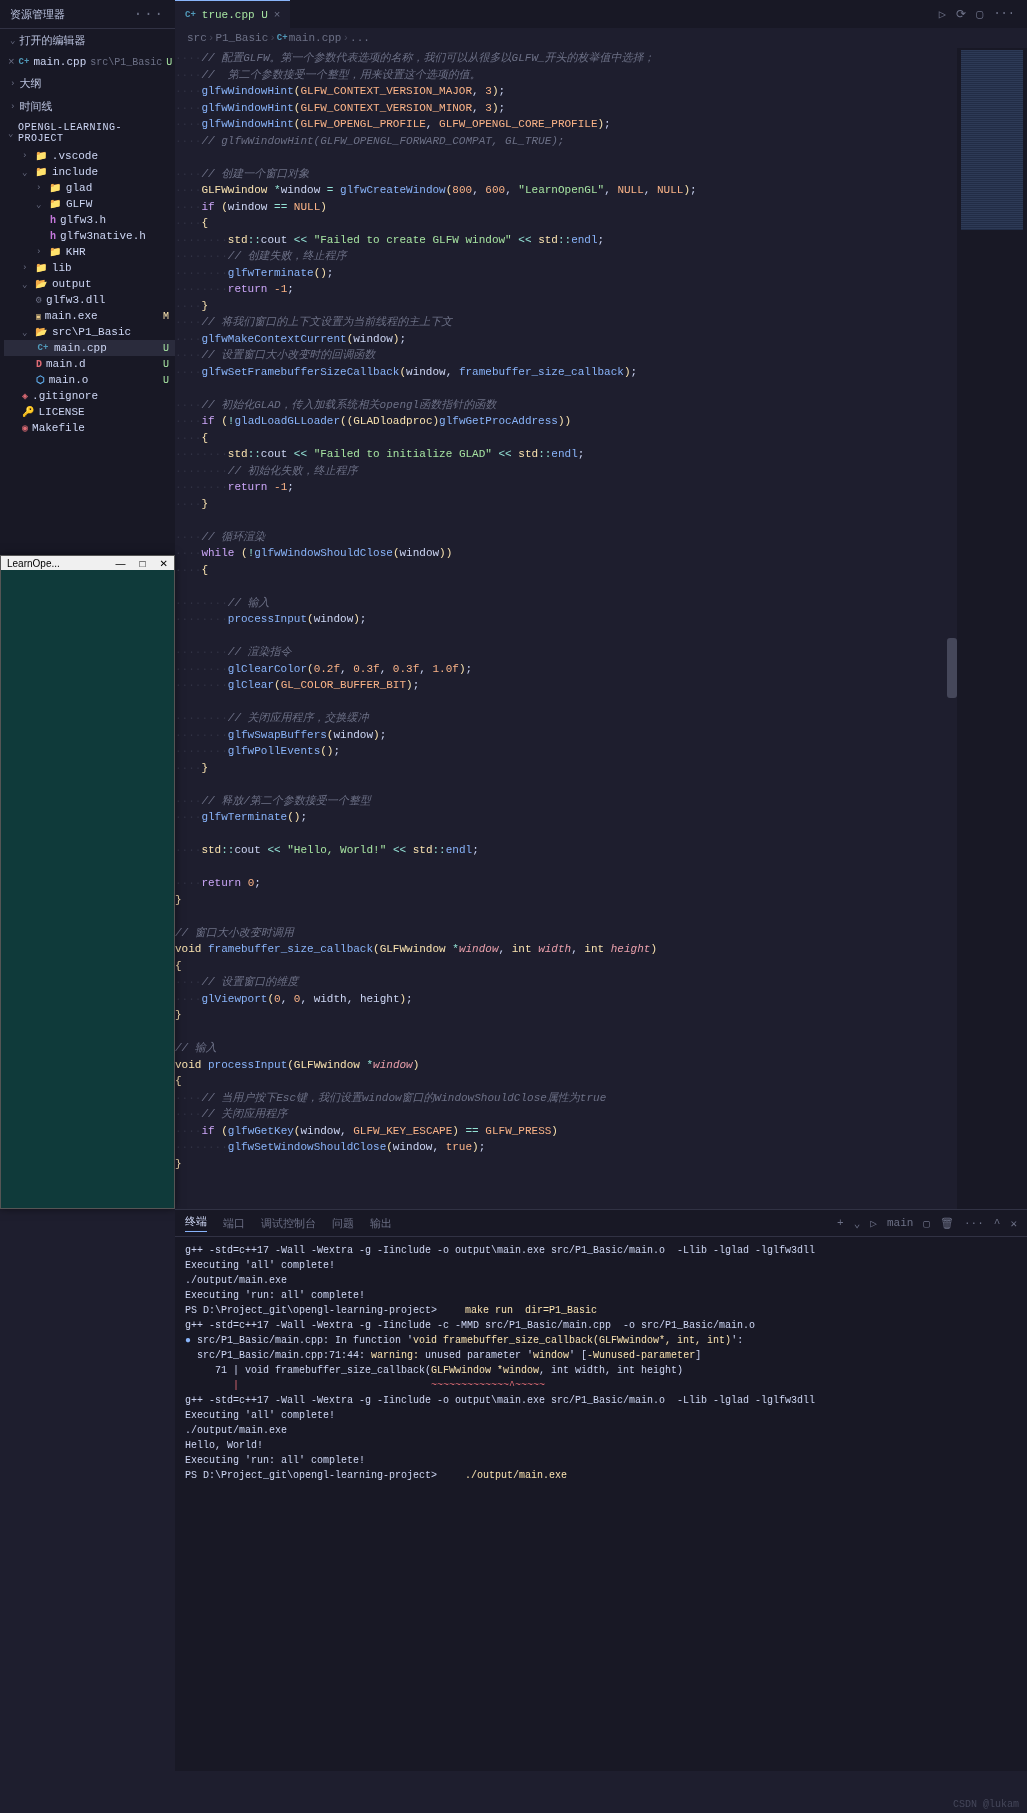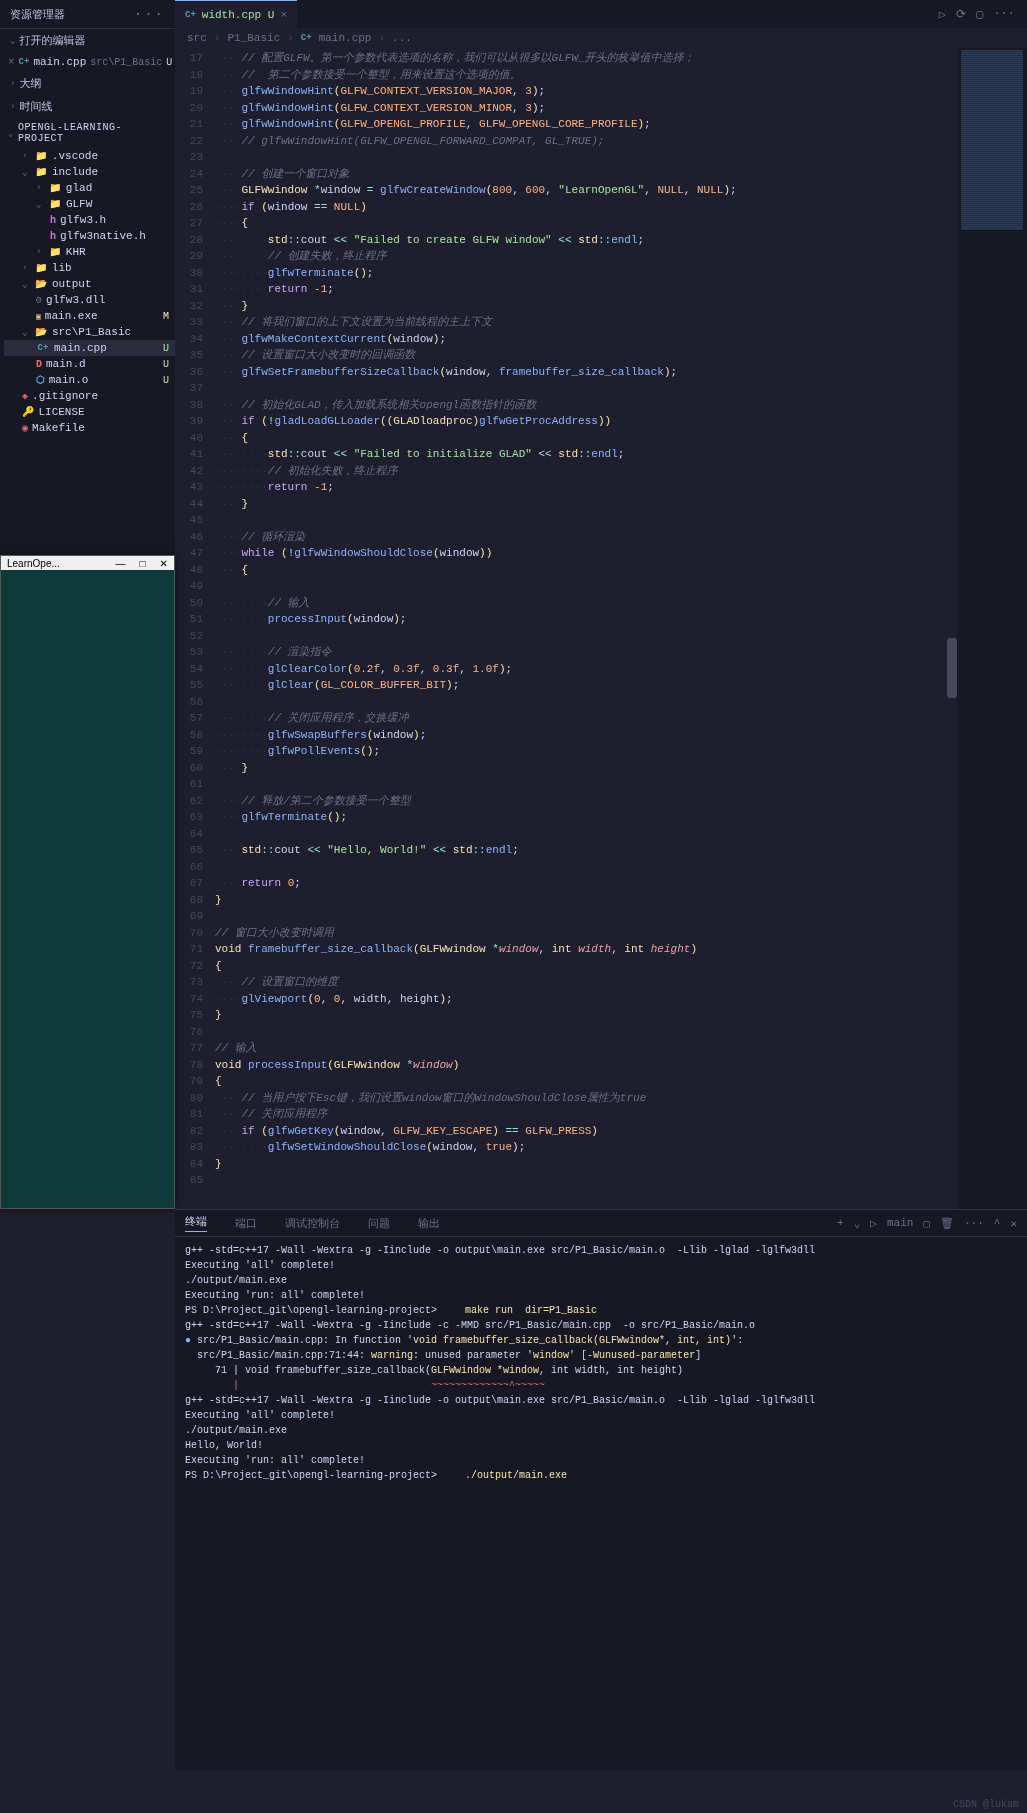--- a/index.html
+++ b/index.html
@@ -39,21 +39,21 @@
 .make-icon { color: #e06c75; font-size: 10px; }
 .dot-mod { width: 6px; height: 6px; border-radius: 50%; background: #a6e3a1; }
 .tree-dot { margin-left: auto; margin-right: 4px; }
 
 .editor-area { flex: 1; background: #1e1e2e; display: flex; flex-direction: column; }
 .tab-bar { display: flex; background: #181825; height: 28px; align-items: center; }
 .tab { display: flex; align-items: center; padding: 0 10px; gap: 6px; background: #1e1e2e; height: 100%; border-top: 1px solid #89b4fa; }
 .tab-label { color: #a6e3a1; font-size: 11px; }
 .tab-close { color: #6c7086; font-size: 11px; }
 .tab-actions { margin-left: auto; display: flex; gap: 10px; padding-right: 12px; color: #6c7086; }
-.breadcrumb { display: flex; align-items: center; padding: 4px 12px; gap: 7px; font-size: 11px; color: #6c7086; }
+.breadcrumb { display: flex; align-items: center; padding: 4px 12px; gap: 1px; font-size: 11px; color: #6c7086; }
 .bc-sep { color: #45475a; }
 .bc-item { color: #6c7086; }
 .code-wrap { display: flex; flex: 1; overflow: hidden; position: relative; }
 .gutter { width: 40px; text-align: right; padding-right: 12px; color: #45475a; font-size: 11px; line-height: 16.5px; padding-top: 2px; background: #1e1e2e; user-select: none; }
 .code { flex: 1; font-size: 11px; line-height: 16.5px; padding-top: 2px; white-space: pre; overflow: hidden; }
 .minimap { width: 70px; background: #181825; position: relative; }
 .minimap-content { position: absolute; top: 2px; left: 4px; right: 4px; height: 180px; background: linear-gradient(#2a3b5c 0%, #2a3b5c 100%); opacity: 0.6; }
 .minimap-content::before { content: ''; position: absolute; inset: 0; background: repeating-linear-gradient(#3b5278 0px, #3b5278 1px, transparent 1px, transparent 2px); }
 
 .c-comment { color: #6c7086; font-style: italic; }
@@ -69,21 +69,21 @@
 .c-ns { color: #f9e2af; }
 .c-param { color: #eba0ac; font-style: italic; }
 .c-ws { color: #313244; }
 .c-macro { color: #fab387; }
 
 .overlay-window { position: absolute; left: 0; top: 555px; width: 175px; height: 654px; background: #0f3a3a; border: 1px solid #555; box-shadow: 0 0 8px rgba(0,0,0,0.5); }
 .overlay-title { background: #f0f0f0; color: #000; height: 14px; display: flex; align-items: center; padding: 0 6px; font-size: 10px; font-family: 'Segoe UI', sans-serif; }
 .overlay-btns { margin-left: auto; display: flex; gap: 14px; color: #000; font-size: 10px; }
 
 .terminal-panel { position: absolute; left: 175px; right: 0; top: 1209px; bottom: 42px; background: #181825; border-top: 1px solid #313244; display: flex; flex-direction: column; }
-.term-tabs { display: flex; padding: 4px 10px; gap: 28px; font-size: 11px; color: #6c7086; border-bottom: 1px solid #313244; align-items: center; justify-content: center; }
+.term-tabs { display: flex; padding: 4px 10px; gap: 16px; font-size: 11px; color: #6c7086; border-bottom: 1px solid #313244; align-items: center; justify-content: center; }
 .term-tab.active { color: #cdd6f4; border-bottom: 1px solid #89b4fa; padding-bottom: 2px; }
 .term-actions { margin-left: auto; display: flex; gap: 10px; align-items: center; color: #6c7086; font-size: 11px; }
 .term-content { flex: 1; padding: 6px 10px; font-size: 10px; line-height: 15px; color: #cdd6f4; white-space: pre; overflow: hidden; }
 .t-path { color: #f9e2af; }
 .t-warn { color: #f9e2af; }
 .t-wave { color: #e06c75; }
 .t-prompt { color: #cdd6f4; }
 .t-run { color: #f9e2af; padding-left: 22px; }
 .t-dot { color: #89b4fa; }
 
@@ -216,111 +216,41 @@
           <span class="make-icon">◉</span>
           <span>Makefile</span>
         </div>
     </div>
   </div>
 
   <div class="editor-area">
     <div class="tab-bar">
       <div class="tab">
         <span class="cpp-icon">C+</span>
-        <span class="tab-label">width.cpp U</span>
+        <span class="tab-label">true.cpp U</span>
         <span class="tab-close">×</span>
       </div>
       <div class="tab-actions">
         <span>▷</span>
         <span>⟳</span>
         <span>▢</span>
         <span>···</span>
       </div>
     </div>
     <div class="breadcrumb">
       <span class="bc-item">src</span>
         <span class="bc-sep">›</span>
       <span class="bc-item">P1_Basic</span>
         <span class="bc-sep">›</span>
       <span class="cpp-icon">C+</span>
       <span class="bc-item">main.cpp</span>
         <span class="bc-sep">›</span>
       <span class="bc-item">...</span>
     </div>
     <div class="code-wrap">
-      <div class="gutter" id="gutter">17
-18
-19
-20
-21
-22
-23
-24
-25
-26
-27
-28
-29
-30
-31
-32
-33
-34
-35
-36
-37
-38
-39
-40
-41
-42
-43
-44
-45
-46
-47
-48
-49
-50
-51
-52
-53
-54
-55
-56
-57
-58
-59
-60
-61
-62
-63
-64
-65
-66
-67
-68
-69
-70
-71
-72
-73
-74
-75
-76
-77
-78
-79
-80
-81
-82
-83
-84
-85
-</div>
       <div class="code" id="code"><span class="c-ws">····</span><span class="c-comment">// 配置GLFW。第一个参数代表选项的名称，我们可以从很多以GLFW_开头的枚举值中选择；</span>
 <span class="c-ws">····</span><span class="c-comment">//  第二个参数接受一个整型，用来设置这个选项的值。</span>
 <span class="c-ws">····</span><span class="c-func">glfwWindowHint</span><span class="c-paren">(</span><span class="c-macro">GLFW_CONTEXT_VERSION_MAJOR</span>, <span class="c-number">3</span><span class="c-paren">)</span>;
 <span class="c-ws">····</span><span class="c-func">glfwWindowHint</span><span class="c-paren">(</span><span class="c-macro">GLFW_CONTEXT_VERSION_MINOR</span>, <span class="c-number">3</span><span class="c-paren">)</span>;
 <span class="c-ws">····</span><span class="c-func">glfwWindowHint</span><span class="c-paren">(</span><span class="c-macro">GLFW_OPENGL_PROFILE</span>, <span class="c-macro">GLFW_OPENGL_CORE_PROFILE</span><span class="c-paren">)</span>;
 <span class="c-ws">····</span><span class="c-comment">// glfwWindowHint(GLFW_OPENGL_FORWARD_COMPAT, GL_TRUE);</span>
 
 <span class="c-ws">····</span><span class="c-comment">// 创建一个窗口对象</span>
 <span class="c-ws">····</span><span class="c-type">GLFWwindow</span> <span class="c-op">*</span><span class="c-var">window</span> <span class="c-op">=</span> <span class="c-func">glfwCreateWindow</span><span class="c-paren">(</span><span class="c-number">800</span>, <span class="c-number">600</span>, <span class="c-string">"LearnOpenGL"</span>, <span class="c-const">NULL</span>, <span class="c-const">NULL</span><span class="c-paren">)</span>;
 <span class="c-ws">····</span><span class="c-keyword">if</span> <span class="c-paren">(</span><span class="c-var">window</span> <span class="c-op">==</span> <span class="c-const">NULL</span><span class="c-paren">)</span>

